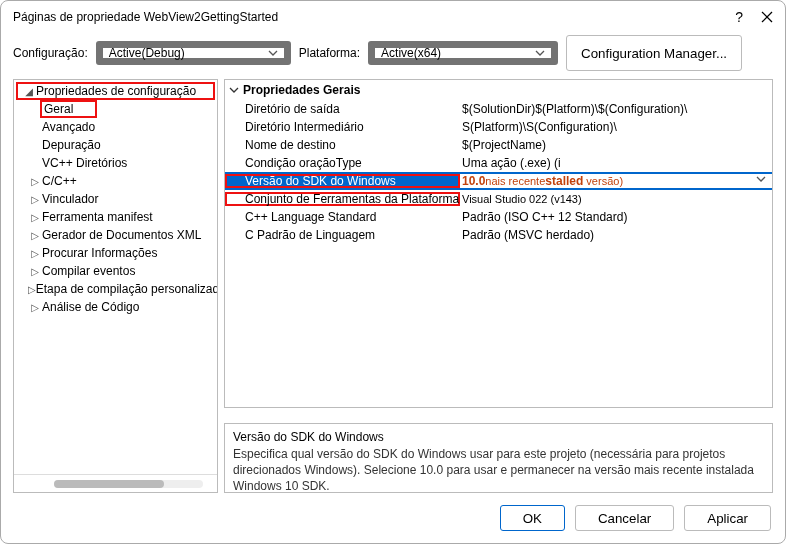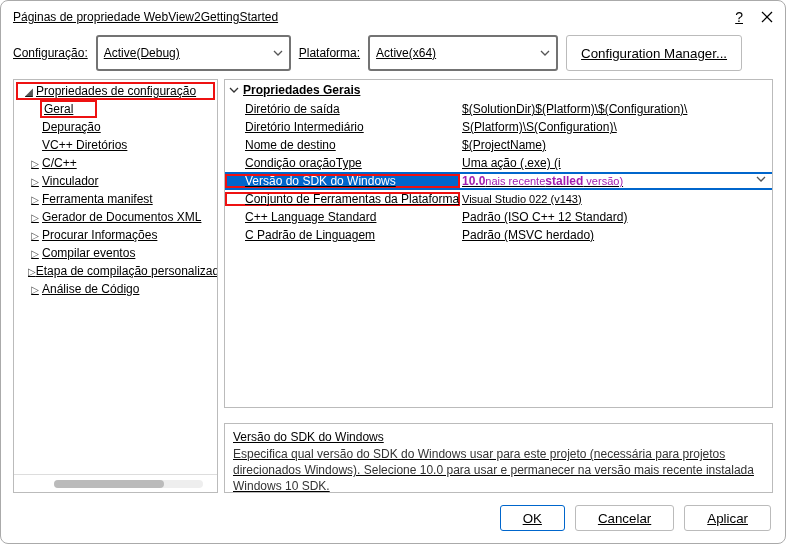--- a/index.html
+++ b/index.html
@@ -1,25 +1,25 @@
 <!DOCTYPE html>
 <html><head>
 <meta charset="utf-8">
 <style>
 * { box-sizing: border-box; font-family: 'Segoe UI', Tahoma, sans-serif; }
 body { margin: 0; background: #fff; font-size: 12px; color: #000; }
-.window { width: 786px; height: 544px; border: 1px solid #aaa; border-radius: 8px; display: flex; flex-direction: column; background: #fff; overflow: hidden; text-decoration: underline; }
+.window { width: 786px; height: 544px; border: 1px solid #aaa; border-radius: 8px; display: flex; flex-direction: column; background: #fff; overflow: hidden; }
 .titlebar { display: flex; align-items: center; padding: 8px 12px 6px; font-size: 12px; }
 .titlebar .title { flex: 1; }
 .titlebar .btns { display: flex; gap: 18px; align-items: center; }
 .titlebar .icon-q { font-size: 14px; }
 .titlebar .icon-x { width: 12px; height: 12px; }
 .toprow { display: flex; align-items: center; gap: 8px; padding: 4px 12px 8px; }
 .toprow label { font-size: 12px; }
-.combo { flex: 1; height: 36px; border: 2px solid #737373; border-radius: 3px; display: flex; align-items: center; padding: 0 6px; background: #fff; position: relative; }
+.combo { flex: 1; height: 24px; border: 7px solid #737373; border-radius: 3px; display: flex; align-items: center; padding: 0 6px; background: #fff; position: relative; }
 .combo .arrow { position: absolute; right: 6px; top: 50%; transform: translateY(-50%); }
 .cfg-mgr { height: 36px; padding: 0 14px; border: 1px solid #bbb; border-radius: 3px; background: #fff; }
 .body { flex: 1; display: flex; gap: 6px; padding: 0 12px 8px; min-height: 0; }
 .tree-wrap { width: 205px; border: 1px solid #bbb; display: flex; flex-direction: column; background: #fff; position: relative; }
 .tree { flex: 1; overflow: hidden; padding: 2px 0; }
 .tree .node { display: flex; align-items: center; height: 18px; padding-left: 4px; white-space: nowrap; }
 .tree .expander { width: 14px; text-align: center; color: #555; font-size: 10px; }
 .tree .node.lvl1 { padding-left: 28px; }
 .tree .node.lvl1.collapsible { padding-left: 14px; }
 .tree .highlight-red { border: 2px solid #e11; }
@@ -27,21 +27,21 @@
 .hscroll .track { flex: 1; height: 8px; margin: 0 14px 0 40px; background: #eee; border-radius: 4px; position: relative; }
 .hscroll .thumb { position: absolute; left: 0; top: 0; height: 8px; width: 110px; background: #bbb; border-radius: 4px; }
 .right { flex: 1; display: flex; flex-direction: column; gap: 15px; min-width: 0; }
 .grid { flex: 1; border: 1px solid #bbb; background: #fff; overflow: hidden; }
 .section-hdr { display: flex; align-items: center; height: 20px; padding-left: 4px; font-weight: 600; }
 .section-hdr .exp { width: 14px; font-size: 10px; color: #555; }
 .prop-row { display: flex; align-items: center; height: 18px; font-size: 12px; }
 .prop-row .name { width: 235px; padding-left: 20px; white-space: nowrap; overflow: hidden; }
 .prop-row .val { flex: 1; padding-left: 2px; white-space: nowrap; overflow: hidden; position: relative; }
 .prop-row.selected { background: #0066cc; color: #fff; }
-.prop-row.selected .val { color: #a21caf; background: #fff; }
+.prop-row.selected .val { color: #c2410c; background: #fff; }
 .prop-row.selected .val .dd { position: absolute; right: 6px; top: 2px; }
 .desc { border: 1px solid #bbb; padding: 6px 8px; height: 70px; overflow: hidden; }
 .desc .dt { font-size: 12px; margin-bottom: 2px; }
 .desc .dd { font-size: 12px; color: #333; line-height: 1.35; }
 .footer { display: flex; justify-content: flex-end; gap: 10px; padding: 4px 14px 12px; }
 .footer button { height: 26px; padding: 0 22px; border: 1px solid #bbb; border-radius: 3px; background: #fff; }
 .footer button.ok { border-color: #0066cc; }
 svg { display: block; }
 </style>
 </head>
@@ -88,20 +88,23 @@
       <div class="tree">
         <div class="node highlight-red" style="margin:0 2px 0 2px">
           <span class="expander">◢</span>
           <span>Propriedades de configuração</span>
         </div>
         <div id="tree-items">
             <div class="node lvl1">
               <span class="highlight-red" style="padding: 0px 22px 0px 2px; display: inline-block; margin-left: -2px;">Geral</span>
             </div>
             <div class="node lvl1">
+              <span>Avançado</span>
+            </div>
+            <div class="node lvl1">
               <span>Depuração</span>
             </div>
             <div class="node lvl1">
               <span>VC++ Diretórios</span>
             </div>
             <div class="node lvl1 collapsible">
               <span class="expander">▷</span>
               <span>C/C++</span>
             </div>
             <div class="node lvl1 collapsible">

